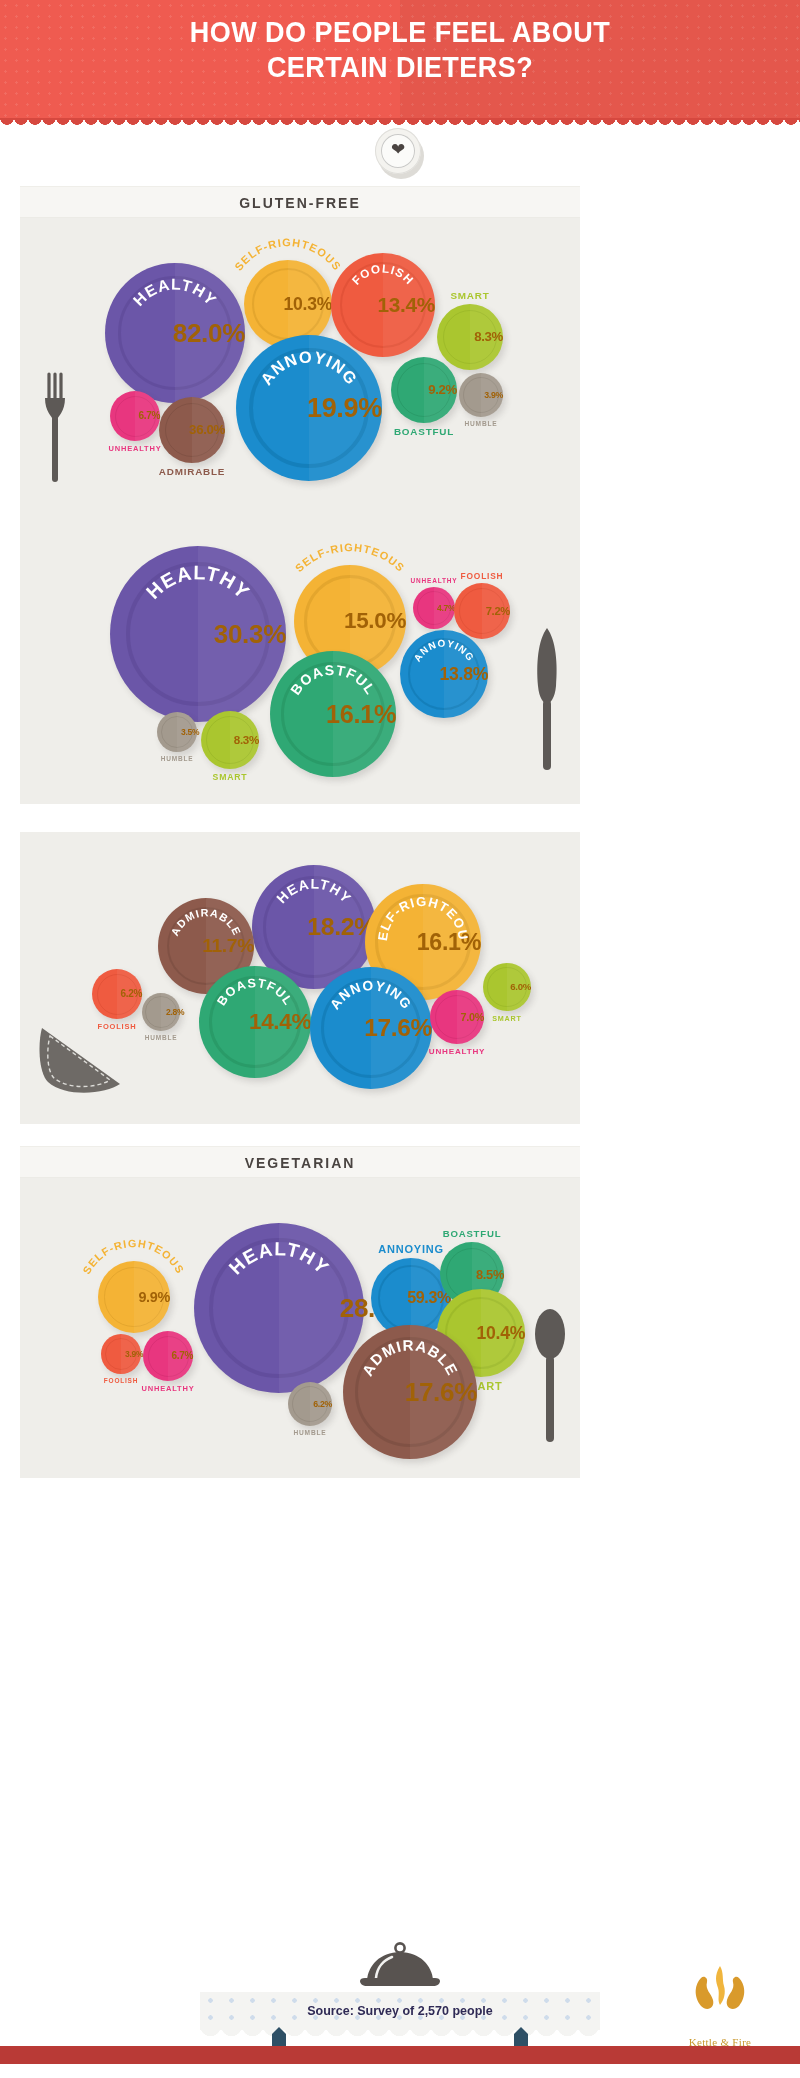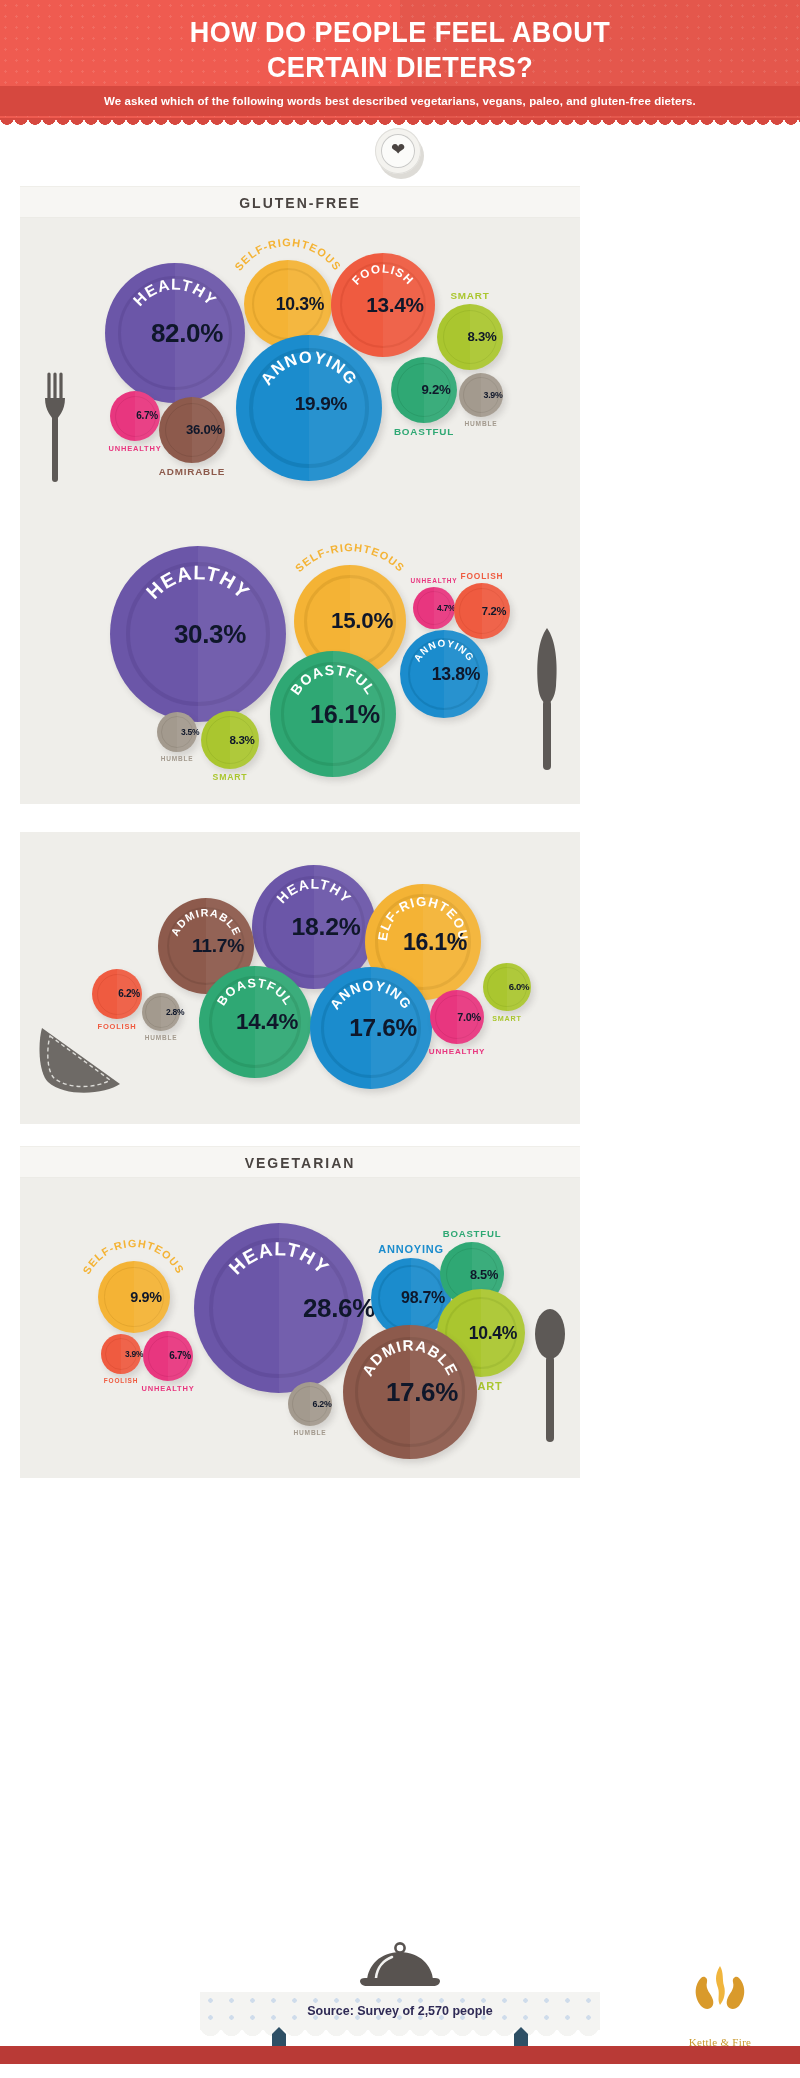--- a/index.html
+++ b/index.html
@@ -73,22 +73,22 @@
   .bub .rim{
     position:absolute; border-radius:50%;
     left:9%; top:9%; width:82%; height:82%;
   }
   .bub .gloss{
     position:absolute; left:50%; top:0; width:50%; height:100%;
     border-radius:0 999px 999px 0; background:rgba(255,255,255,.06);
     pointer-events:none;
   }
   .bub .val{
-    position:absolute; left:0; width:100%; text-align:center;
-    color:#0f172a; font-weight:bold; letter-spacing:-.3px;
+    position:absolute; left:0; width:100%; text-align:right;
+    color:#a16207; font-weight:bold; letter-spacing:-.3px;
     font-family:"Liberation Sans Narrow","Liberation Sans",sans-serif;
     padding-left:24px;
   }
   .arc{ position:absolute; left:0; top:0; width:100%; height:100%; overflow:visible; }
   .arc text{
     font-family:"Liberation Sans Narrow","Liberation Sans",sans-serif;
     font-weight:bold; letter-spacing:1.1px;
   }
   .outlabel{
     position:absolute; white-space:nowrap; font-weight:bold;
@@ -124,23 +124,20 @@
   .brand{ position:absolute; left:672px; top:1962px; width:96px; text-align:center; }
   .brand-name{ font-family:"Liberation Serif", serif; font-size:11px; color:#c8992f; letter-spacing:.3px; margin-top:20px;}
 </style>
 </head>
 <body>
 
 <div class="header">
   <div class="title">
     <div>HOW DO PEOPLE FEEL ABOUT</div>
     <div>CERTAIN DIETERS?</div>
-  </div>
-  <div class="subbar">
-    <div class="subtitle">We asked which of the following words best described vegetarians, vegans, paleo, and gluten-free dieters.</div>
   </div>
 </div>
 <div class="scallop"></div>
 
 <div class="medallion">
   <div class="med-shadow"></div>
   <div class="med-outer"></div>
   <div class="med-inner"></div>
   <div class="med-heart">❤</div>
 </div>
@@ -194,21 +191,21 @@
           <div class="plate" style="background: rgb(170, 198, 47);"></div>
           <div class="rim" style="border: 1.815px solid rgb(148, 176, 36); opacity: 0.55;"></div>
           <div class="gloss"></div>
           <div class="val" style="font-size: 13.2px; top: 25.344px;">8.3%</div>
           <div class="outlabel" style="color: rgb(170, 198, 47); font-size: 9.9px; left: 50%; transform: translateX(-50%); top: -13.9px;">SMART</div>
         </div>
         <div class="bub" style="left: 216px; top: 117px; width: 146px; height: 146px;">
           <div class="plate" style="background: rgb(27, 140, 205);"></div>
           <div class="rim" style="border: 4.015px solid rgb(15, 116, 173); opacity: 0.55;"></div>
           <div class="gloss"></div>
-          <div class="val" style="font-size: 19px; top: 58.02px;">19.9%</div>
+          <div class="val" style="font-size: 27px; top: 58.02px;">19.9%</div>
           <svg class="arc" viewBox="0 0 146 146">
             <defs>
               <path id="arc0_4" d="M 27.740000000000002 73 A 45.26 45.26 0 0 1 118.25999999999999 73"></path>
             </defs>
             <text font-size="16.425" fill="#ffffff"><textPath href="#arc0_4" startOffset="50%" text-anchor="middle">ANNOYING</textPath></text>
           </svg>
         </div>
         <div class="bub" style="left: 371px; top: 139px; width: 66px; height: 66px;">
           <div class="plate" style="background: rgb(47, 168, 116);"></div>
           <div class="rim" style="border: 1.815px solid rgb(36, 144, 95); opacity: 0.55;"></div>
@@ -447,21 +444,21 @@
             <defs>
               <path id="arc3_1" d="M 32.3 85 A 52.7 52.7 0 0 1 137.7 85"></path>
             </defs>
             <text font-size="19.125" fill="#ffffff"><textPath href="#arc3_1" startOffset="50%" text-anchor="middle">HEALTHY</textPath></text>
           </svg>
         </div>
         <div class="bub" style="left: 351px; top: 80px; width: 80px; height: 80px;">
           <div class="plate" style="background: rgb(27, 140, 205);"></div>
           <div class="rim" style="border: 2.2px solid rgb(15, 116, 173); opacity: 0.55;"></div>
           <div class="gloss"></div>
-          <div class="val" style="font-size: 16px; top: 30.72px;">98.7%</div>
+          <div class="val" style="font-size: 16px; top: 30.72px;">59.3%</div>
           <div class="outlabel" style="color: rgb(27, 140, 205); font-size: 11px; left: 50%; transform: translateX(-50%); top: -15px;">ANNOYING</div>
         </div>
         <div class="bub" style="left: 420px; top: 64px; width: 64px; height: 64px;">
           <div class="plate" style="background: rgb(47, 168, 116);"></div>
           <div class="rim" style="border: 1.76px solid rgb(36, 144, 95); opacity: 0.55;"></div>
           <div class="gloss"></div>
           <div class="val" style="font-size: 12.8px; top: 24.576px;">8.5%</div>
           <div class="outlabel" style="color: rgb(47, 168, 116); font-size: 9.6px; left: 50%; transform: translateX(-50%); top: -13.6px;">BOASTFUL</div>
         </div>
         <div class="bub" style="left: 417px; top: 111px; width: 88px; height: 88px;">

